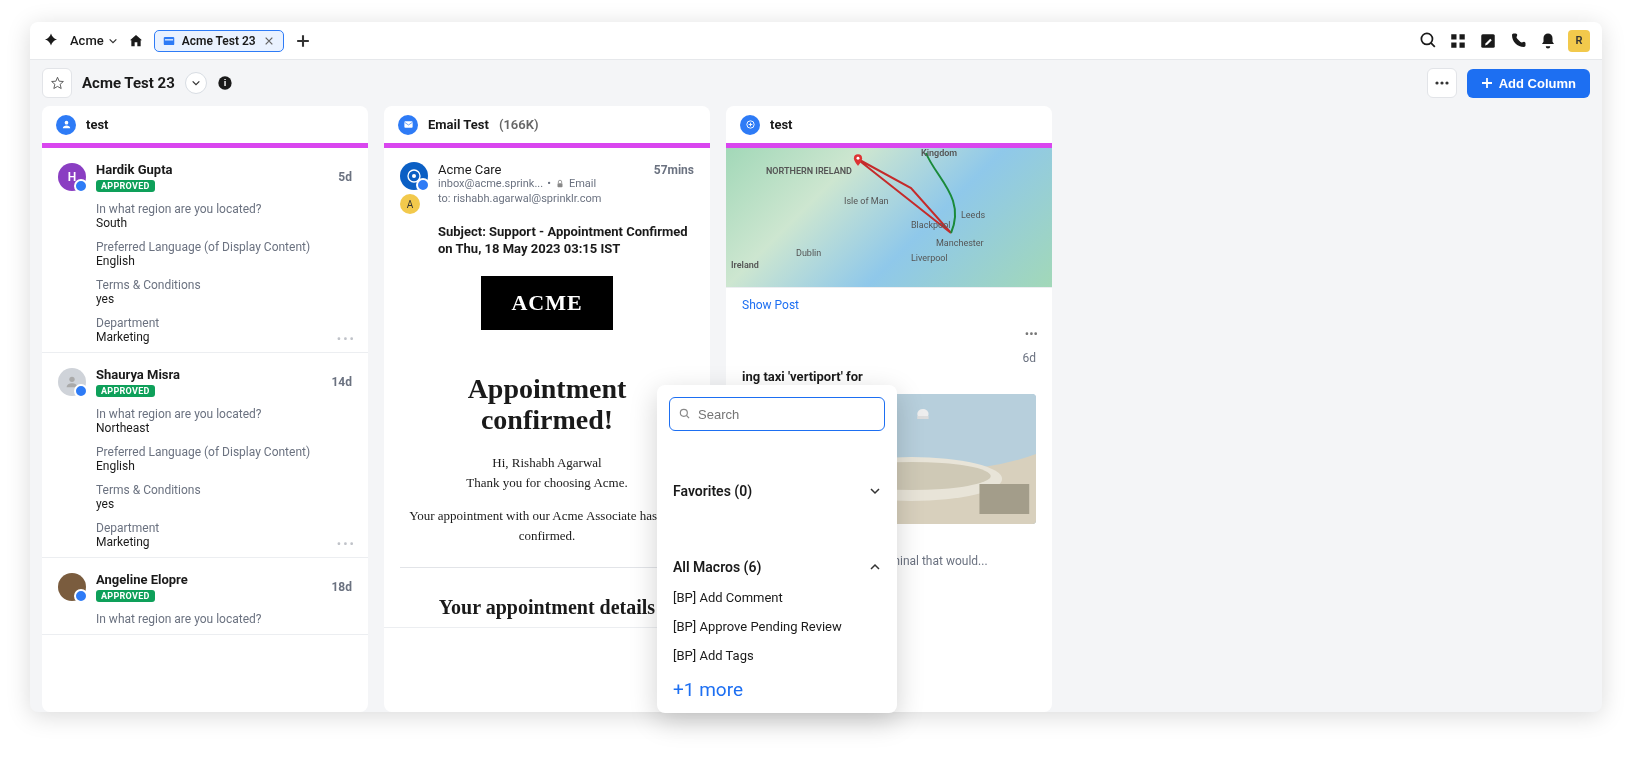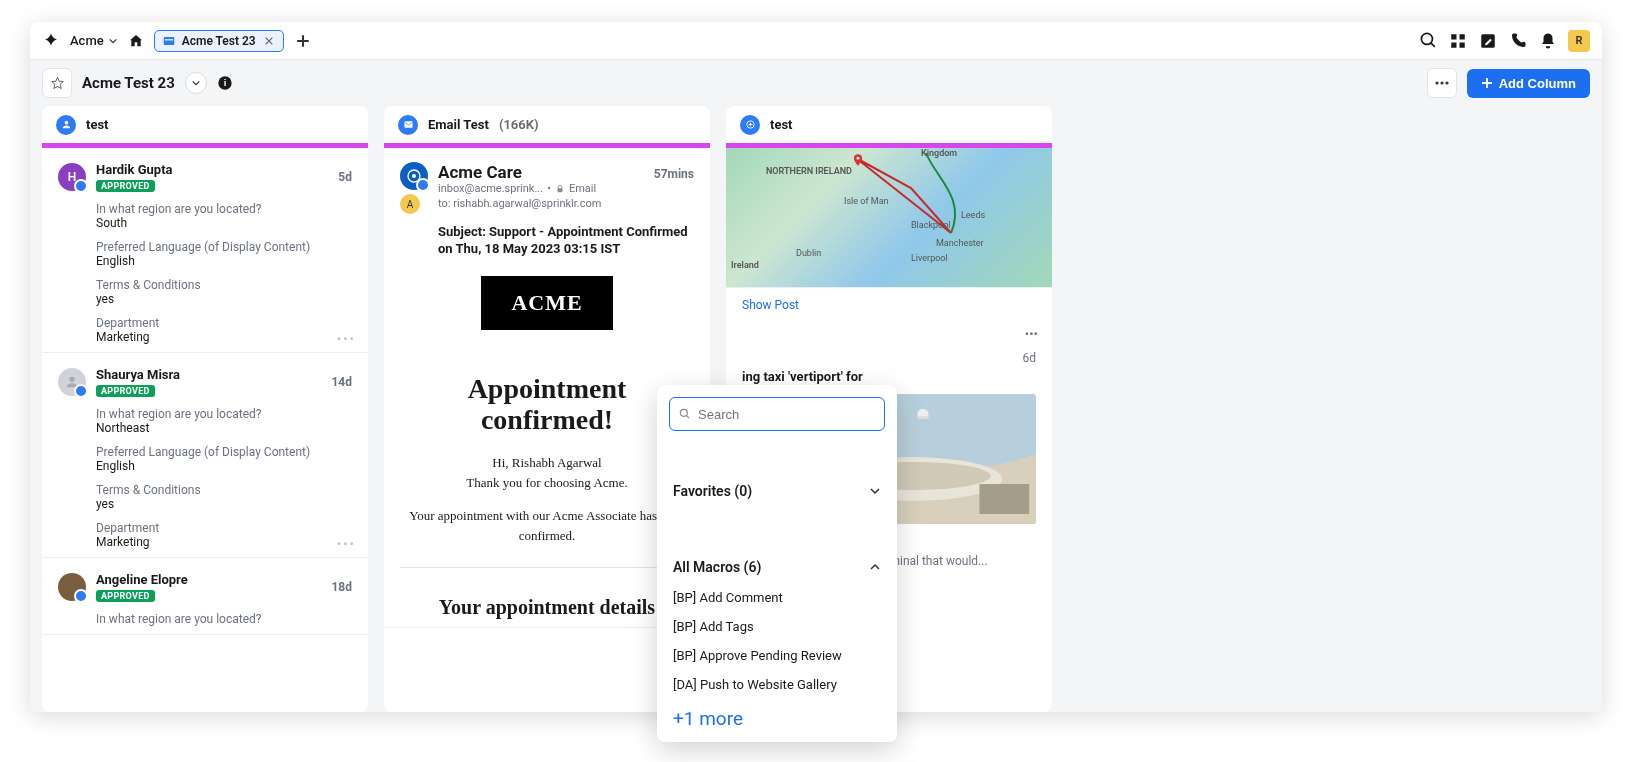--- a/index.html
+++ b/index.html
@@ -52,21 +52,21 @@
 .card-fields { padding-left: 38px; margin-top: 8px; }
 .field-label { font-size: 12px; color: #6b7280; margin-top: 10px; }
 .field-value { font-size: 12px; color: #1a1a1a; }
 .card-menu { position: absolute; right: 12px; bottom: 6px; color: #c0c3c9; letter-spacing: 2px; cursor: pointer; }
 
 
 .email-card { padding: 14px 16px 8px 16px; border-bottom: 1px solid #eceef1; }
 .email-avatar { width: 28px; height: 28px; border-radius: 50%; background: #0b5fc4; color:#fff; display:flex; align-items:center; justify-content:center; position:relative; }
 .email-avatar::after { content:''; position:absolute; right:-2px; bottom:-2px; width:10px; height:10px; border-radius:50%; background:#2e7bf6; border:2px solid #fff; }
 .email-sub-avatar { width: 20px; height: 20px; border-radius: 50%; background: #f2c94c; color:#333; font-size:10px; display:flex; align-items:center; justify-content:center; margin-top:4px; }
-.email-from { font-size: 17px; font-weight: 700; }
+.email-from { font-size: 13px; font-weight: 400; }
 .email-meta { font-size: 11px; color: #6b7280; display:flex; align-items:center; gap:4px; }
 .email-to { font-size: 11px; color: #6b7280; margin-top: 2px; }
 .email-subject { font-size: 13px; font-weight: 700; margin: 10px 0 12px 38px; line-height: 1.3; }
 .email-content { font-family: Georgia, serif; text-align: center; margin-top: 18px; }
 .acme-banner { background: #000; color: #fff; font-weight: 700; font-size: 22px; padding: 14px 30px; display: inline-block; letter-spacing: 1px; }
 .apt-title { font-size: 28px; font-weight: 700; margin-top: 44px; line-height: 1.1; }
 .apt-body { font-size: 13px; margin-top: 18px; line-height: 1.5; }
 .details-hdr { font-size: 20px; font-weight: 700; margin-top: 28px; }
 
 
@@ -413,18 +413,17 @@
           <path d="M2 4l4 4 4-4" stroke="#333" stroke-width="1.5" fill="none"></path>
         </svg>
     </div>
     <div class="popup-group">
       <span>All Macros (6)</span>
       <svg width="12" height="12" viewBox="0 0 12 12">
           <path d="M2 8l4-4 4 4" stroke="#333" stroke-width="1.5" fill="none"></path>
         </svg>
     </div>
     <div class="popup-item">[BP] Add Comment</div>
+    <div class="popup-item">[BP] Approve Pending Review</div>
     <div class="popup-item">[BP] Add Tags</div>
-    <div class="popup-item">[BP] Approve Pending Review</div>
-    <div class="popup-item">[DA] Push to Website Gallery</div>
     <div class="popup-more">+1 more</div>
   </div>
 </div>
 
 </body></html>

